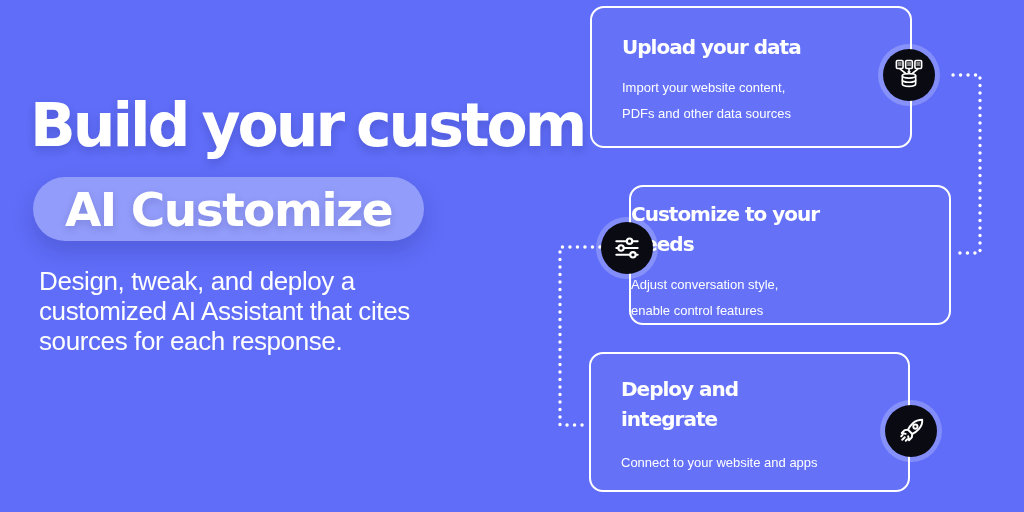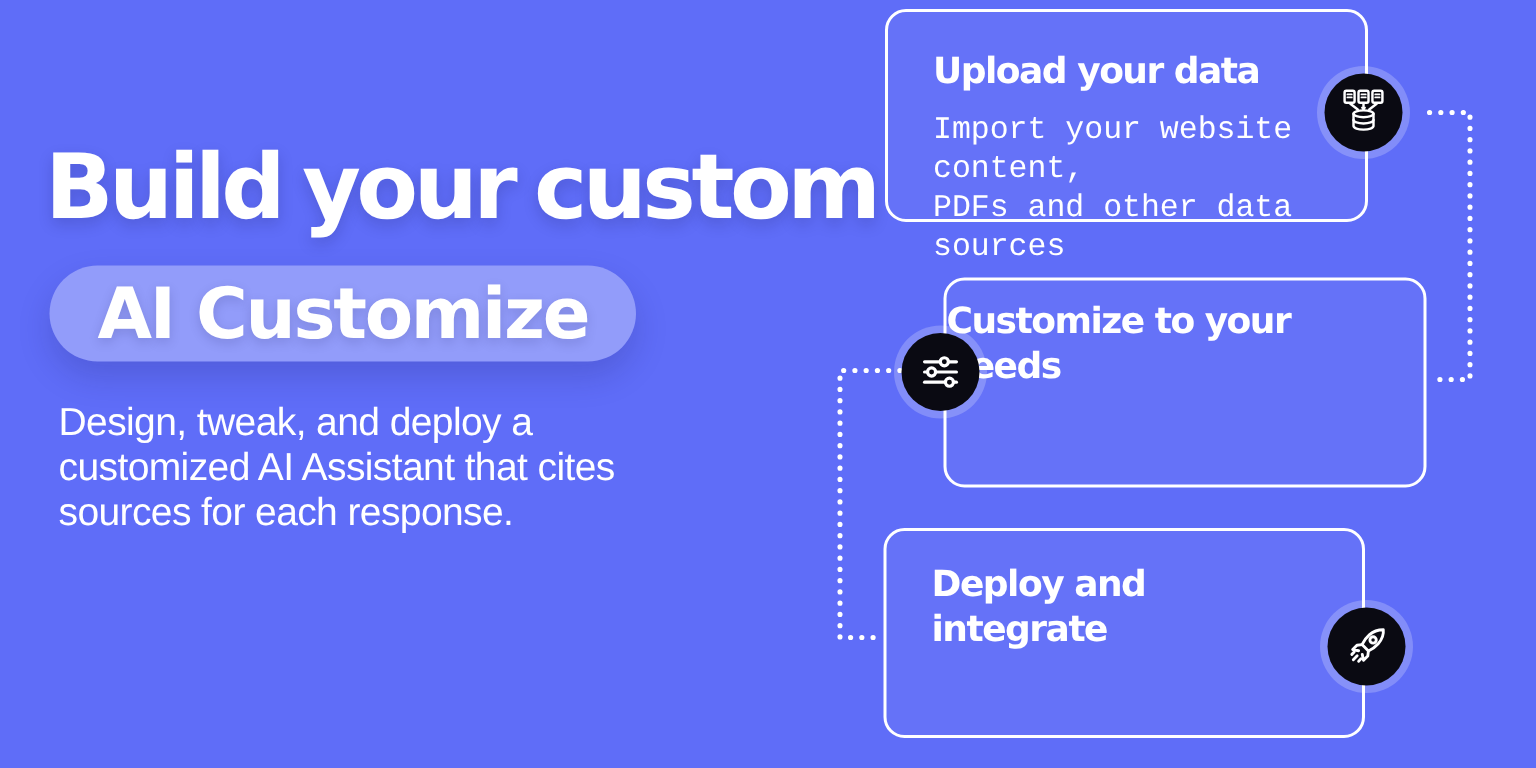--- a/index.html
+++ b/index.html
@@ -41,25 +41,25 @@
     font-size:26px;line-height:30px;letter-spacing:-0.4px;
     color:var(--text);white-space:pre-line;
   }
   
   .card{
     position:absolute;border:2px solid var(--card-border);
     border-radius:14px;background:var(--card-fill);z-index:1;
   }
   .card-title{
     font-family:"DejaVu Sans",sans-serif;font-weight:bold;
-    font-size:24px;line-height:30px;letter-spacing:-1px;
+    font-size:20px;line-height:30px;letter-spacing:-1px;
     color:var(--text);white-space:pre-line;
   }
   .card-desc{
-    font-size:21px;line-height:26px;color:var(--text);white-space:pre-line;font-family:Liberation Mono, monospace;
+    font-size:13px;line-height:26px;color:var(--text);white-space:pre-line;
   }
   .card-1{left:590px;top:6px;width:322px;height:142px;padding:24px 20px 0 30px;}
   .card-1 .card-desc{margin-top:13px;}
   .card-2{left:629px;top:185px;width:322px;height:140px;padding:12px 17px 0 0;text-align:left;}
   .card-2 .card-desc{margin-top:13px;}
   .card-3{left:589px;top:352px;width:321px;height:140px;padding:20px 0 0 30px;}
   .card-3 .card-desc{margin-top:16px;}
   
   .icon-badge{
     position:absolute;width:52px;height:52px;border-radius:50%;
@@ -117,39 +117,42 @@
           <path d="M7.3 12.6 V18.4 c0 .9 2.1 1.65 4.7 1.65 s4.7-.75 4.7-1.65 V12.6"></path>
           <path d="M7.3 15.5 c0 .9 2.1 1.65 4.7 1.65 s4.7-.75 4.7-1.65"></path>
         </g>
       </svg>
     </span>
   </div>
 
   <div class="card card-2">
     <div class="card-title">Customize to your
 needs</div>
+    <div class="card-desc">Adjust conversation style,
+enable control features</div>
   </div>
   <div class="icon-badge icon-badge-2">
     <span>
       <svg viewBox="0 0 24 24">
         <g stroke="#FFFFFF" stroke-width="1.5" stroke-linecap="round">
           <line x1="4.5" y1="7.2" x2="19.5" y2="7.2"></line>
           <circle cx="13.8" cy="7.2" r="1.9" fill="#0A0A12"></circle>
           <line x1="4.5" y1="12" x2="19.5" y2="12"></line>
           <circle cx="7.8" cy="12" r="1.9" fill="#0A0A12"></circle>
           <line x1="4.5" y1="16.8" x2="19.5" y2="16.8"></line>
           <circle cx="16.2" cy="16.8" r="1.9" fill="#0A0A12"></circle>
         </g>
       </svg>
     </span>
   </div>
 
   <div class="card card-3">
     <div class="card-title">Deploy and
 integrate</div>
+    <div class="card-desc">Connect to your website and apps</div>
   </div>
   <div class="icon-badge icon-badge-3">
     <span>
       <svg viewBox="0 0 24 24">
         <g stroke="#FFFFFF" stroke-width="1.35" fill="none" stroke-linecap="round" stroke-linejoin="round">
           <path d="M12.9 14.1l-3-3c.8-1.7 1.9-3.3 3.4-4.6 2.3-2 5-2.4 6.6-2.4.2 1.6-.4 4.3-2.4 6.6-1.3 1.5-2.9 2.6-4.6 3.4z"></path>
           <circle cx="15.1" cy="8.9" r="1.5"></circle>
           <path d="M9.9 11.1l-2.4.3-2 2 2.8.6"></path>
           <path d="M12.9 14.1l-.3 2.4-2 2-.6-2.8"></path>
           <path d="M7.6 16.4l-1.8 1.8M6.2 14.6l-1.1 1.1M9.4 17.8l-1.1 1.1"></path>

